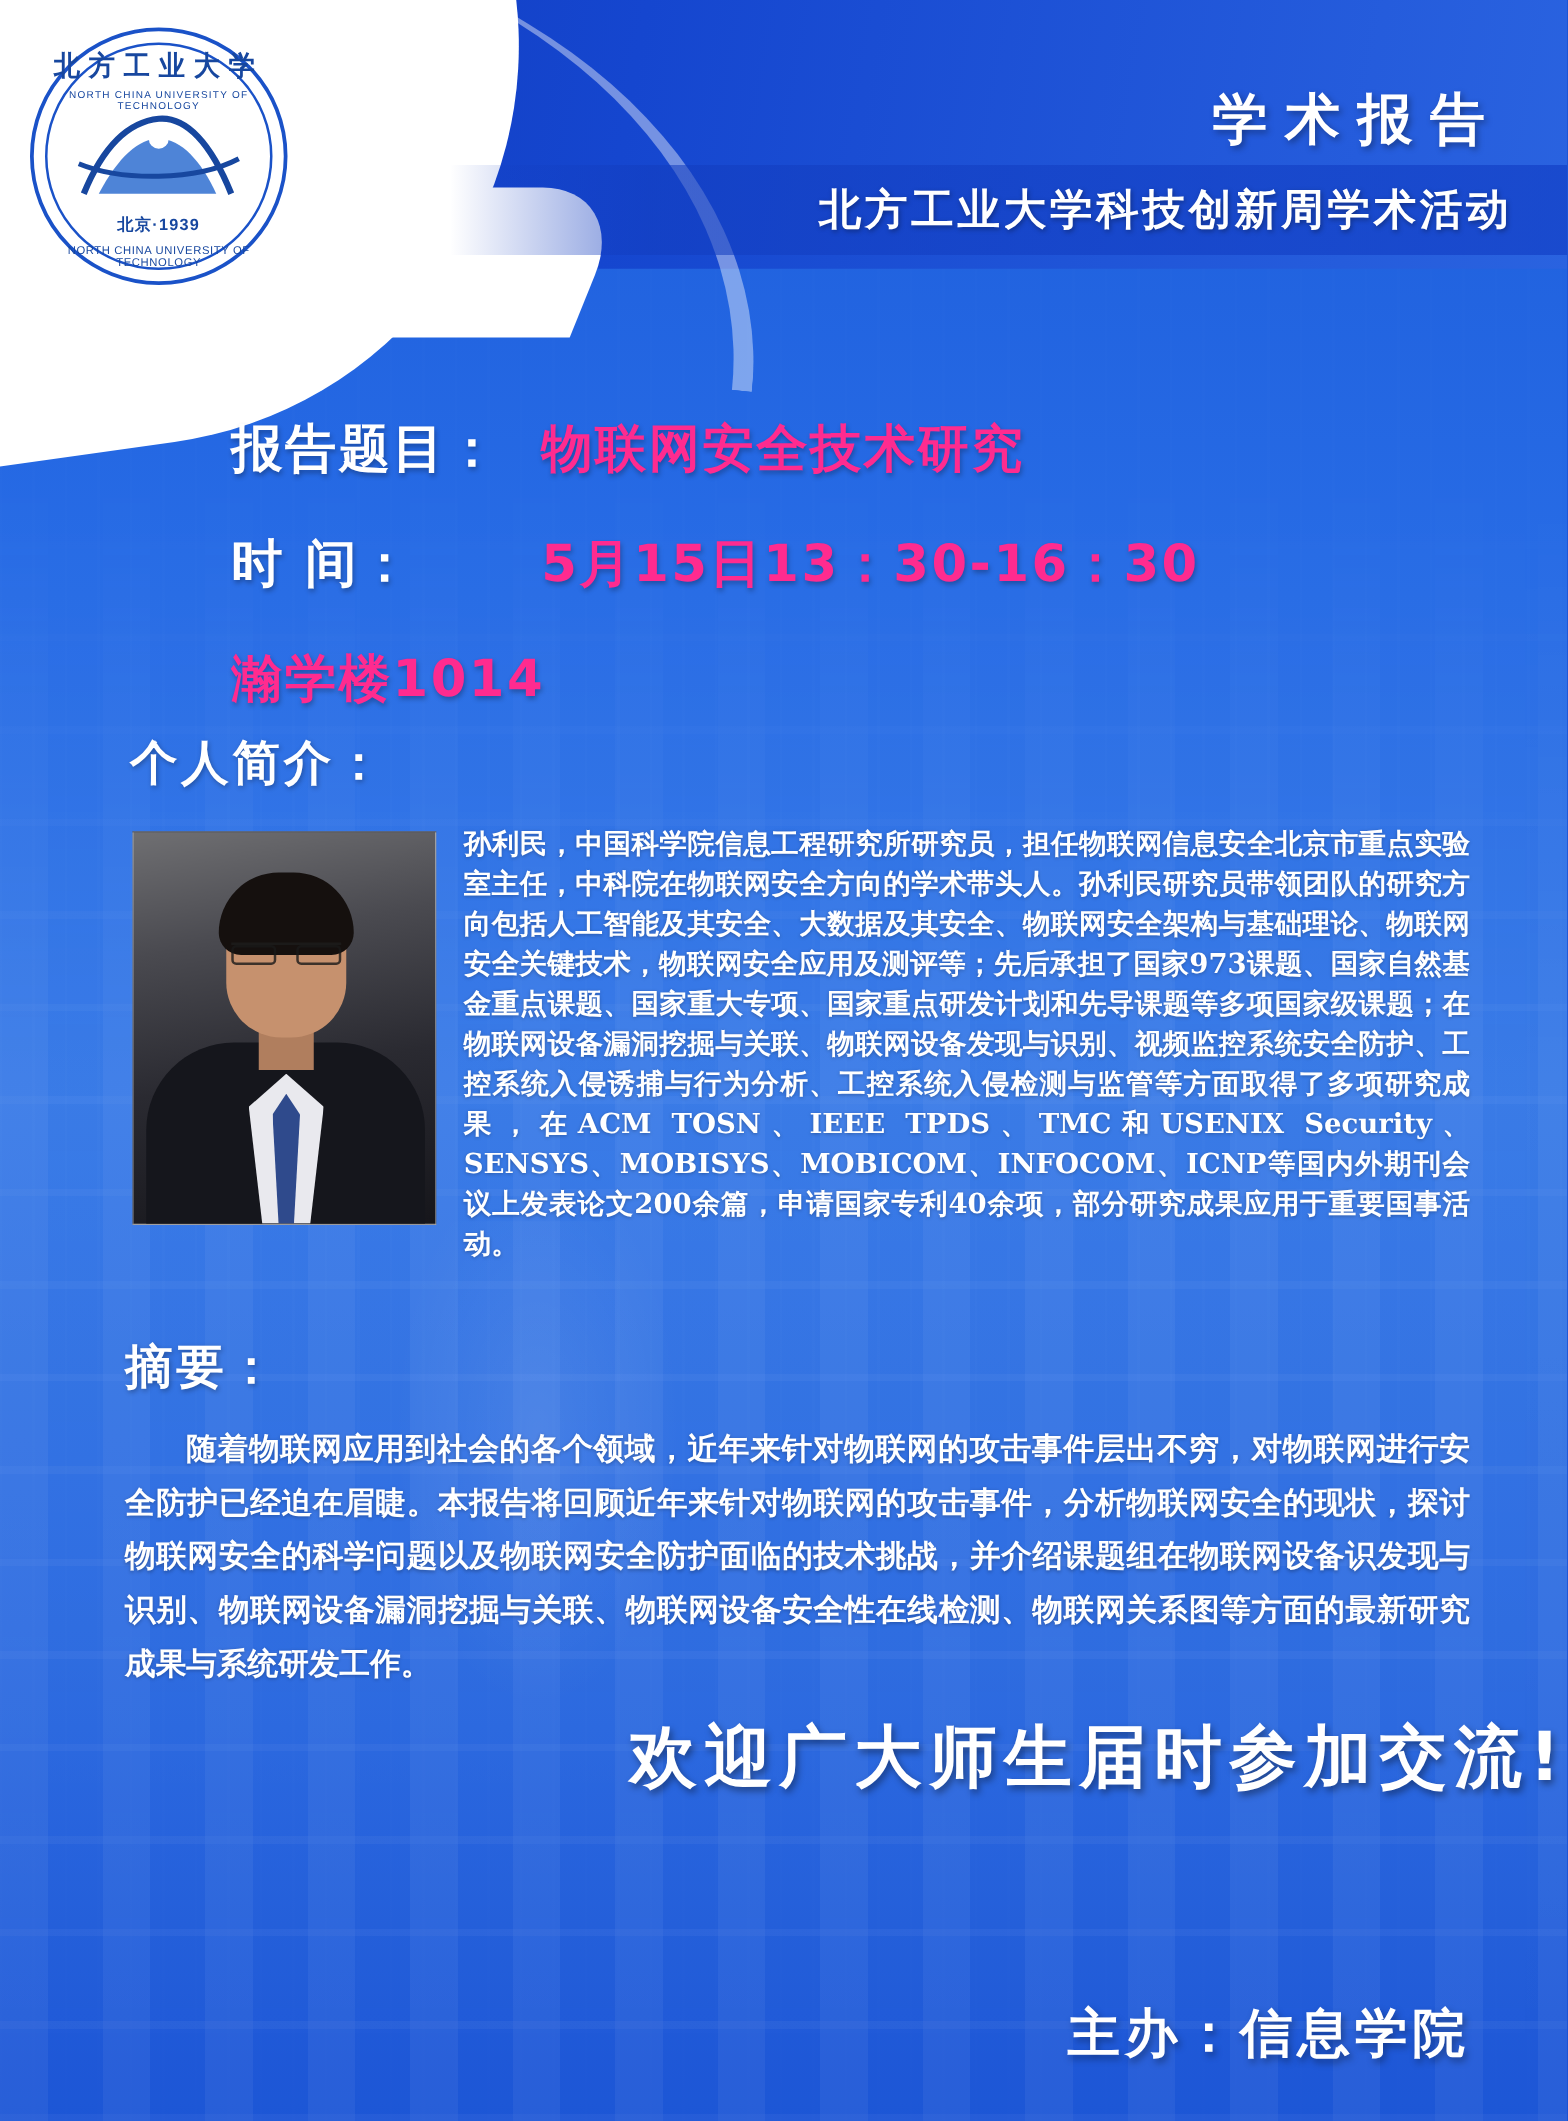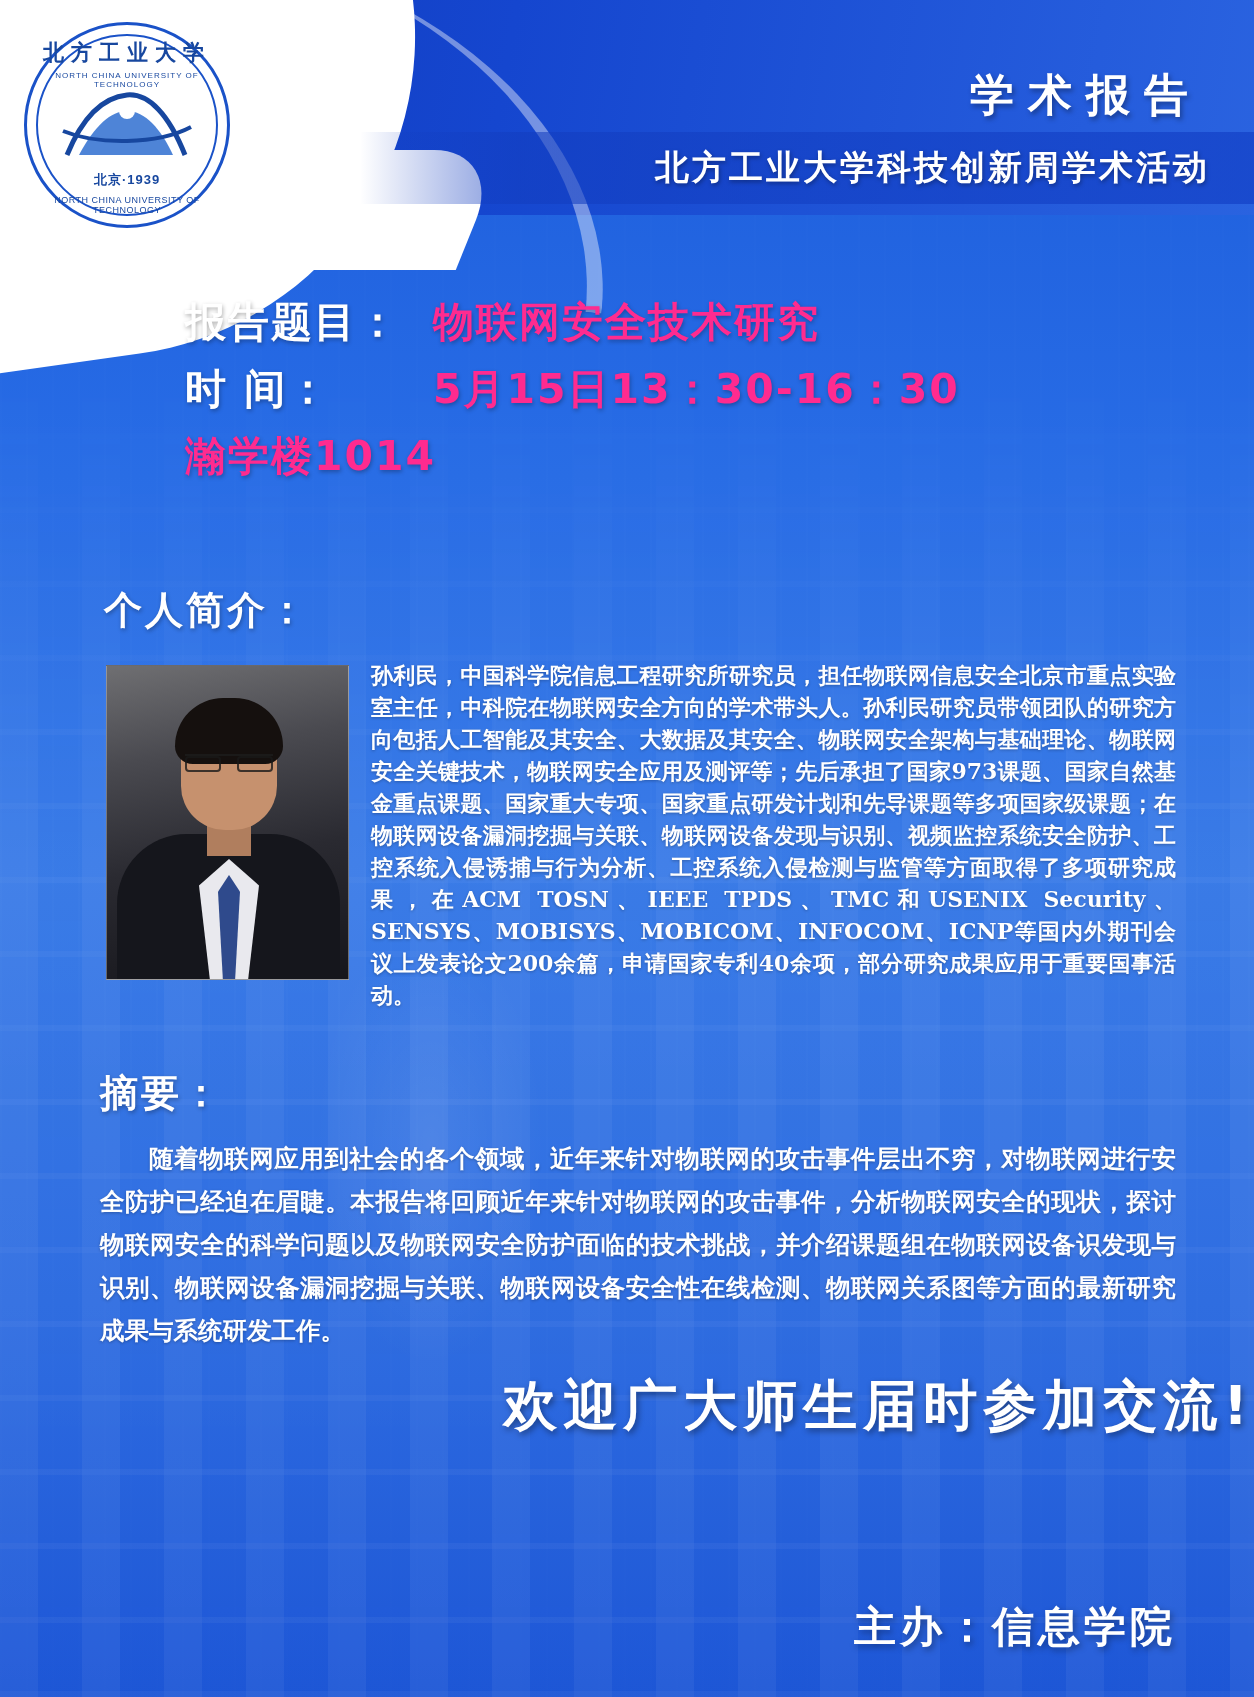--- a/index.html
+++ b/index.html
@@ -196,20 +196,21 @@
     position: absolute;
     top: 295px;
     left: 185px;
     right: 60px;
   }
   .info-row {
     display: flex;
     align-items: flex-start;
     margin-bottom: 12px;
     white-space: nowrap;
+    margin-top: 37px;
   }
   .info-label {
     color: #ffffff;
     font-size: 41px;
     font-weight: bold;
     font-family: "DejaVu Sans", sans-serif;
     letter-spacing: 2px;
     width: 248px;
     flex: 0 0 248px;
     text-shadow: 1px 2px 4px rgba(0,0,0,0.30);

